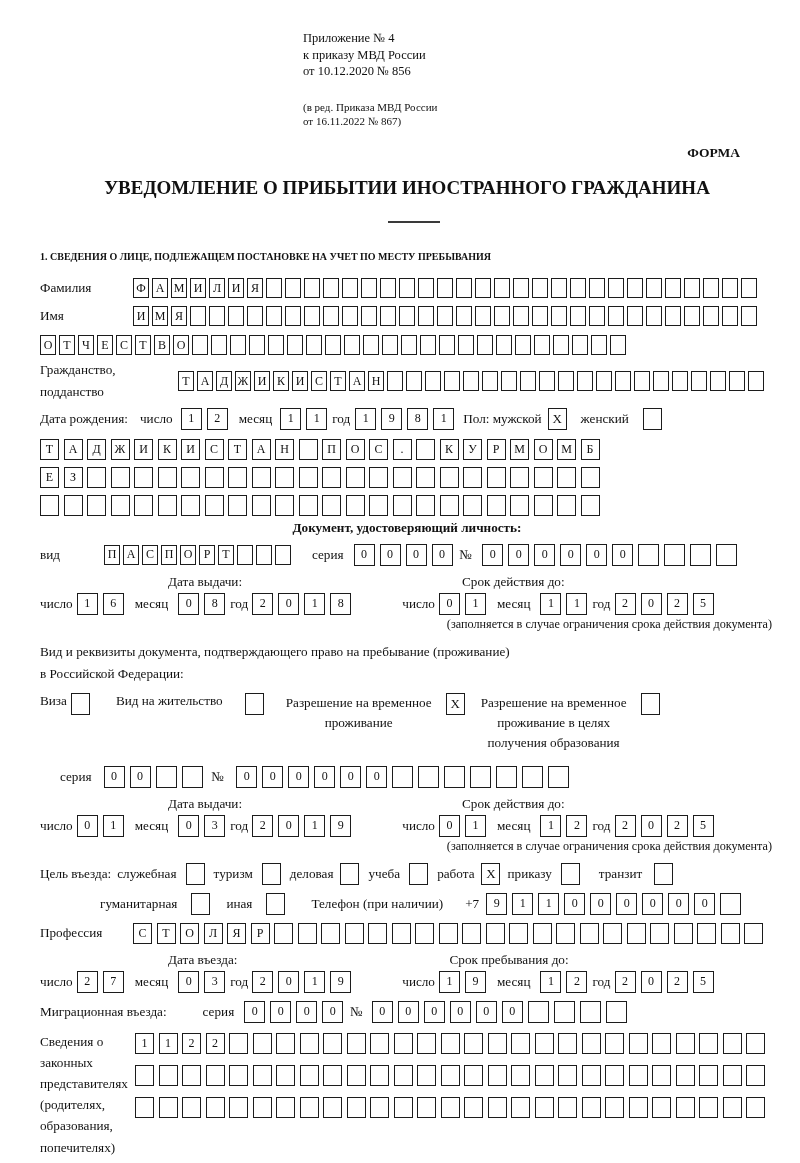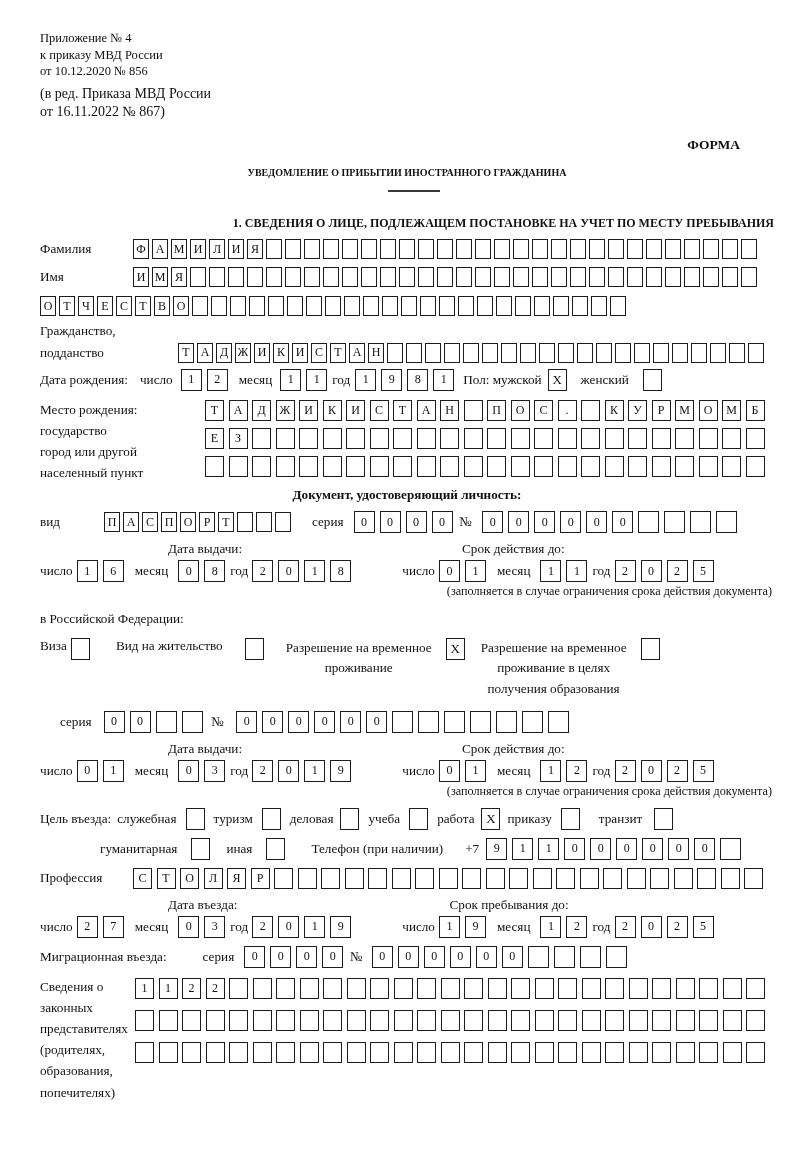--- a/index.html
+++ b/index.html
@@ -1,25 +1,25 @@
 <!DOCTYPE html>
 <html><head>
 <meta charset="utf-8">
 <style>
   html,body{margin:0;padding:0;background:#ffffff;}
   body{width:800px;height:1163px;font-family:"Liberation Serif","DejaVu Serif",serif;color:#111;}
   .page{box-sizing:border-box;width:800px;height:1163px;padding:30px 26px 0 40px;overflow:hidden;background:#fff;}
 
-  .refblock{display:flex;justify-content:flex-start;}
+  .refblock{display:flex;justify-content:center;}
   .refinner{width:208px;font-size:12.5px;line-height:1.32;}
-  .refinner .ed{font-size:14px;margin-top:5px;}
+  .refinner .ed{font-size:11px;margin-top:20px;}
   .forma{text-align:right;font-weight:bold;font-size:13.5px;padding-right:34px;margin-top:16px;}
-  .title{text-align:center;font-weight:bold;font-size:10px;line-height:1.55;margin-top:12px;}
+  .title{text-align:center;font-weight:bold;font-size:19px;line-height:1.55;margin-top:12px;}
   .blank-line{display:inline-block;width:52px;border-bottom:2px solid #3a3a3a;margin-left:14px;vertical-align:baseline;}
-  .sec{font-weight:bold;font-size:12px;text-align:right;margin-top:20px;margin-bottom:8px;}
+  .sec{font-weight:bold;font-size:10px;text-align:left;margin-top:20px;margin-bottom:16px;}
 
   .row{display:flex;align-items:center;margin-bottom:8px;}
   .lbl{font-size:13.2px;white-space:nowrap;}
   .cells{display:inline-flex;flex-wrap:nowrap;}
   .cell{box-sizing:border-box;flex:none;width:16px;height:20px;border:1.6px solid #1c1c1c;margin-right:3px;
         display:inline-flex;align-items:center;justify-content:center;font-size:12px;background:#fff;}
   .wide .cell{width:19px;height:21px;margin-right:4.5px;}
   .xl .cell{width:21px;height:22px;margin-right:5px;}
   .cb{box-sizing:border-box;flex:none;width:19px;height:22px;border:1.6px solid #1c1c1c;
       display:inline-flex;align-items:center;justify-content:center;font-size:13px;background:#fff;}
@@ -164,21 +164,21 @@
         <span class="cell"></span>
         <span class="cell"></span>
         <span class="cell"></span>
         <span class="cell"></span>
         <span class="cell"></span>
         <span class="cell"></span>
         <span class="cell"></span>
       </span>
   </div>
 
-  <div class="row" style="align-items:flex-end;margin-bottom:6px">
+  <div class="row" style="align-items:center;margin-bottom:6px">
     <span class="lblcol" style="width:138px">
       <span>Гражданство,</span><br>
       <span>подданство</span>
     </span>
     <span class="cells" style="margin-top:1px">
         <span class="cell">Т</span>
         <span class="cell">А</span>
         <span class="cell">Д</span>
         <span class="cell">Ж</span>
         <span class="cell">И</span>
@@ -230,26 +230,20 @@
         <span class="cell">8</span>
         <span class="cell">1</span>
       </span>
     <span class="lbl" style="margin-left:4px">Пол: мужской</span>
     <span class="cb" style="margin-left:6px">X</span>
     <span class="lbl" style="margin-left:14px">женский</span>
     <span class="cb" style="margin-left:14px"></span>
   </div>
 
   <div class="row" style="align-items:flex-start;margin-bottom:4px">
-    <span class="lblcol" style="width:165px">
-      <span>Место рождения:</span><br>
-      <span>государство</span><br>
-      <span>город или другой</span><br>
-      <span>населенный пункт</span>
-    </span>
     <span class="stack" style="gap:7px;margin-top:1px">
       <span class="cells wide">
           <span class="cell">Т</span>
           <span class="cell">А</span>
           <span class="cell">Д</span>
           <span class="cell">Ж</span>
           <span class="cell">И</span>
           <span class="cell">К</span>
           <span class="cell">И</span>
           <span class="cell">С</span>
@@ -398,20 +392,21 @@
     <span class="lbl">год</span>
     <span class="cells xl" style="margin-left:4px">
         <span class="cell">2</span>
         <span class="cell">0</span>
         <span class="cell">2</span>
         <span class="cell">5</span>
       </span>
   </div>
   <div class="note">(заполняется в случае ограничения срока действия документа)</div>
 
+  <div class="plain">Вид и реквизиты документа, подтверждающего право на пребывание (проживание)</div>
   <div class="plain">в Российской Федерации:</div>
 
   <div style="display:flex;align-items:flex-start;margin-top:7px;margin-bottom:12px">
     <span class="lbl">Виза</span>
     <span class="cb" style="margin-left:4px"></span>
     <span class="lbl" style="margin-left:26px">Вид на жительство</span>
     <span class="cb" style="margin-left:22px"></span>
     <span class="ctr" style="margin-left:22px">
       <span>Разрешение на временное</span><br>
       <span>проживание</span>

